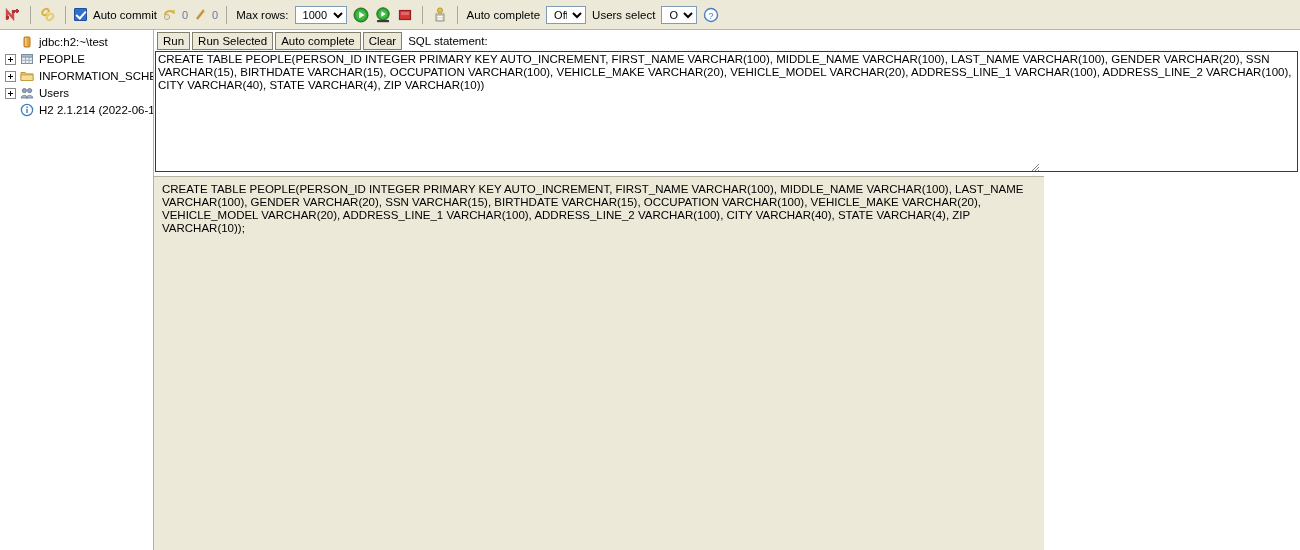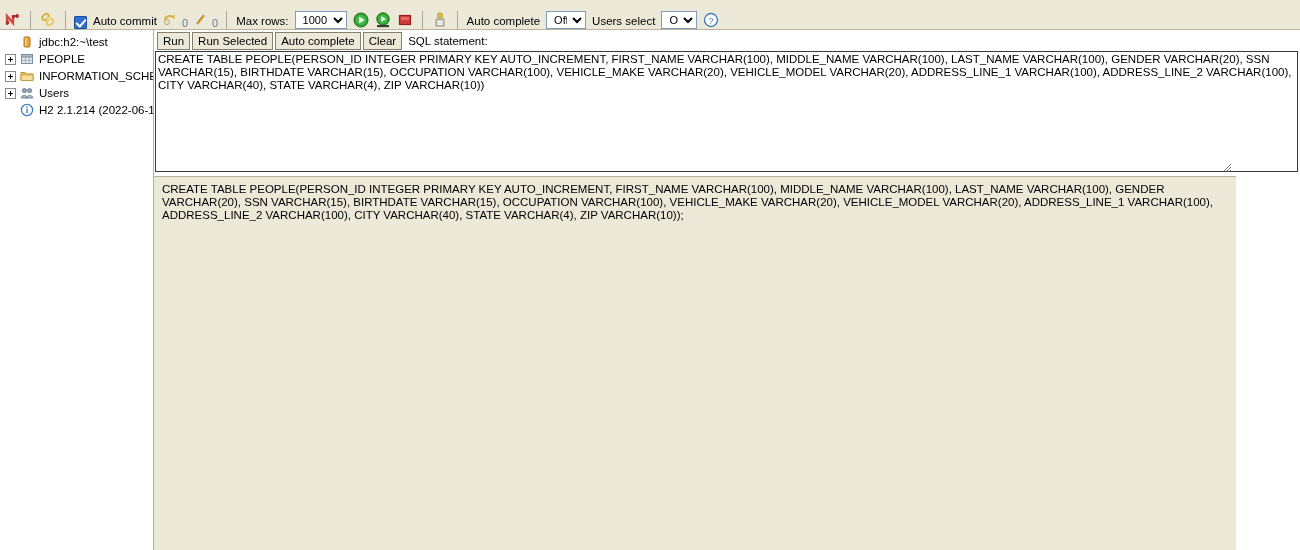--- a/index.html
+++ b/index.html
@@ -12,21 +12,21 @@
     color: #000000;
   }
   * { box-sizing: border-box; }
 
   
   #toolbar {
     height: 30px;
     background: #ece9d8;
     border-bottom: 1px solid #b8b4a0;
     display: flex;
-    align-items: flex-end;
+    align-items: center;
     padding: 0 2px;
     white-space: nowrap;
   }
   #toolbar .sep {
     width: 1px; height: 18px; flex: none;
     background: #aaa6a0;
     margin: 0 6px;
   }
   .ticon {
     width: 18px; height: 18px;
@@ -84,21 +84,21 @@
 
   
   .ic-disconnect svg, .ic-reconnect svg, .ic-commit svg, .ic-rollback svg,
   .ic-run svg, .ic-runsel svg, .ic-stop svg, .ic-autocommitmode svg,
   .ic-help svg { display:block; }
 
   
   #main {
     position: absolute;
     top: 30px; left: 0;
-    width: 1236px;
+    width: 1044px;
     height: 520px;
     display: flex;
     border-radius: 9px;
   }
 
   
   #sidebar {
     width: 154px;
     flex: none;
     background: #ffffff;

